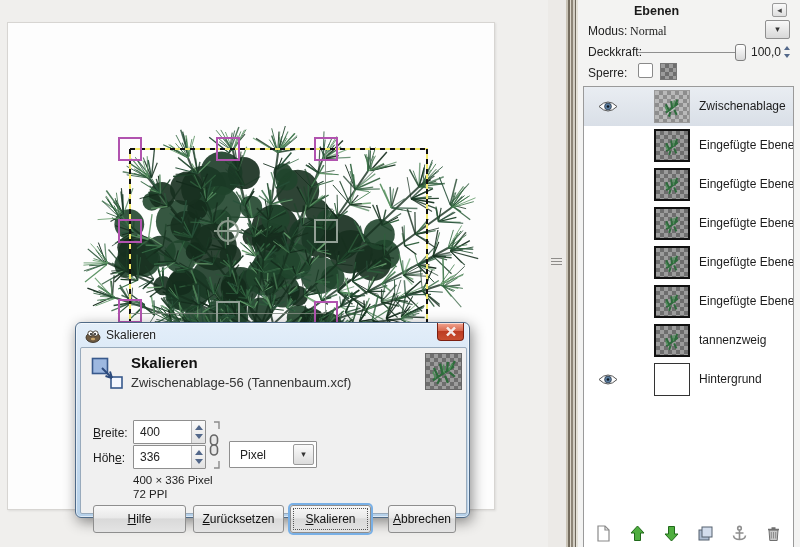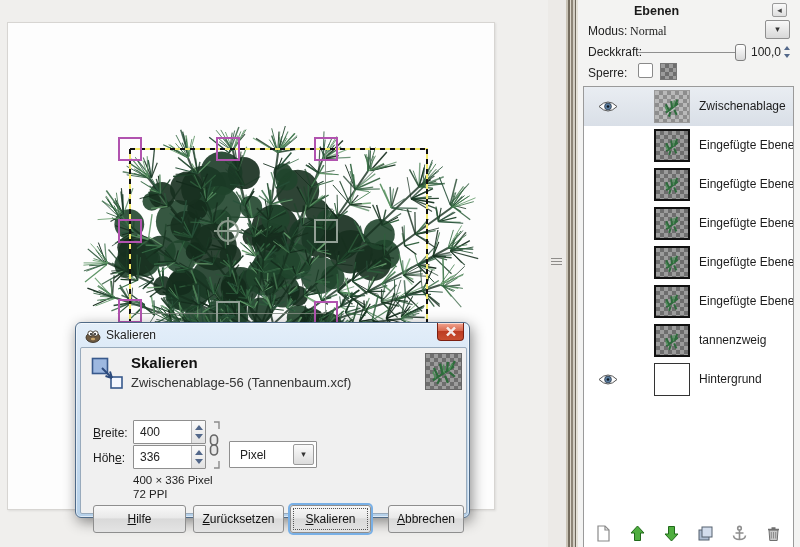--- a/index.html
+++ b/index.html
@@ -1991,16 +1991,16 @@
         <span class="uval">Pixel</span>
         <span class="ubtn">▾</span>
       </div>
 
       <div class="size-info" style="top:126px;">400 × 336 Pixel</div>
       <div class="size-info" style="top:140px;">72 PPI</div>
 
       <div class="btn" style="left:12px;width:93px;"><span class="mn">H</span><span>ilfe</span></div>
       <div class="btn" style="left:112px;width:91px;"><span class="mn">Z</span><span>urücksetzen</span></div>
       <div class="btn focus" style="left:209px;width:81px;"><span class="mn">S</span><span>kalieren</span></div>
-      <div class="btn" style="left:307px;width:76px;"><span class="mn">A</span><span>bbrechen</span></div>
+      <div class="btn" style="left:307px;width:68px;"><span class="mn">A</span><span>bbrechen</span></div>
     </div>
   </div>
 </div>
 
 </body></html>

